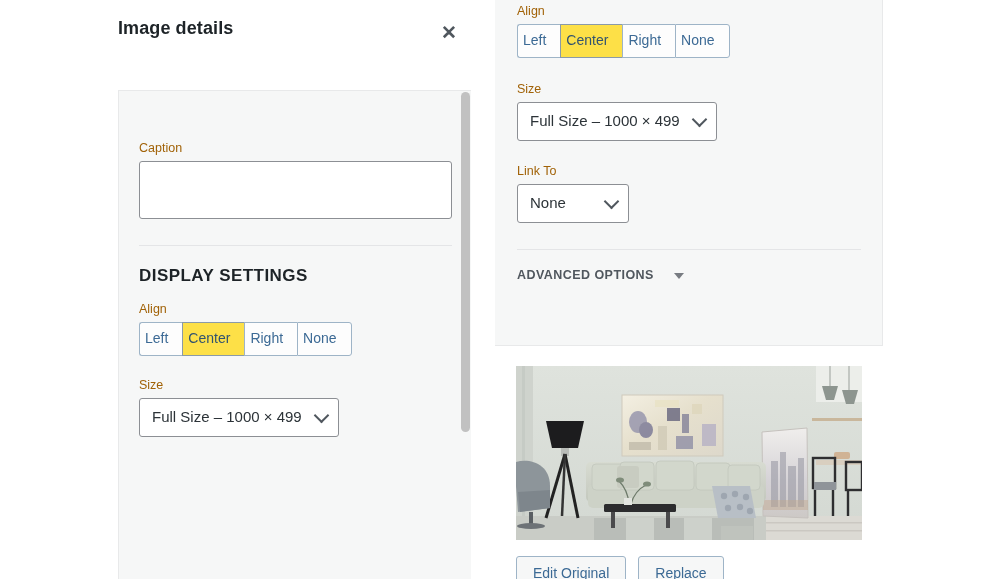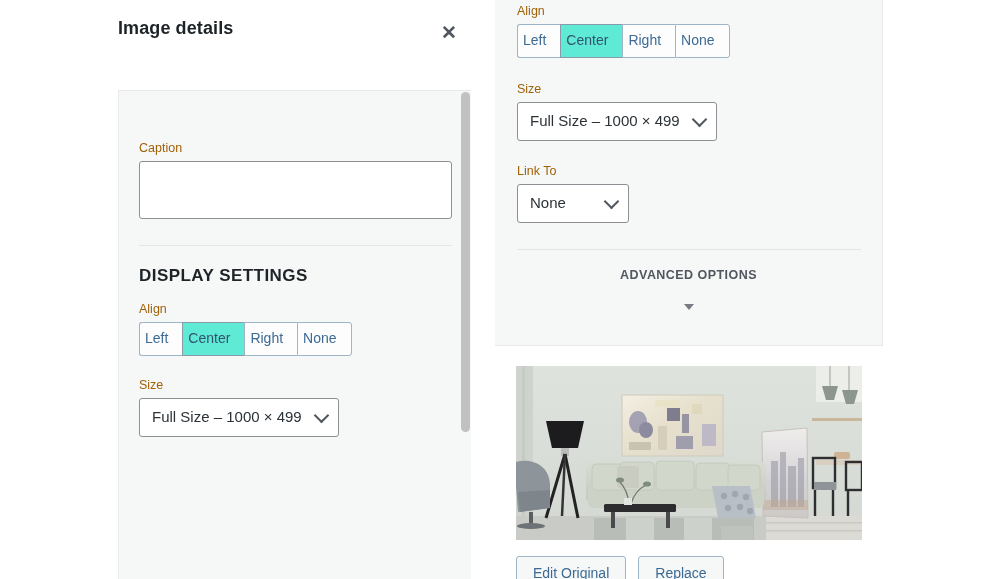--- a/index.html
+++ b/index.html
@@ -71,21 +71,21 @@
     font-size: 14px; color: #3c6a95;
     background: #fdfdfd;
     border: 1px solid #9eb4c7;
     border-right: none;
     padding: 7px 14px 8px 5px;
     cursor: pointer; line-height: 1.2;
   }
   .seg-btn:first-child { border-radius: 3px 0 0 3px; }
   .seg-btn:last-child { border-right: 1px solid #9eb4c7; border-radius: 0 3px 3px 0; }
   .seg-btn.selected {
-    background: #5eead4; color: #32536f;
+    background: #fde047; color: #32536f;
     border-color: #8a9aa8;
   }
 
   
   .select-wrap { position: relative; display: inline-block; }
   .select-box {
     background: #fff; border: 1px solid #8c8f94; border-radius: 3px;
     font-size: 15px; color: #2c3338;
     padding: 9px 36px 10px 12px;
     line-height: 1.2; cursor: pointer; white-space: nowrap;
@@ -113,21 +113,21 @@
     position: absolute; left: 495px; top: 0;
     width: 388px; height: 346px;
     background: #f6f7f7;
     border-right: 1px solid #e8e9ea;
     border-bottom: 1px solid #e8e9ea;
   }
   .right-inner { padding: 0 22px; }
   .adv-options {
     margin-top: 18px; font-size: 12.5px; font-weight: bold;
     color: #50575e; letter-spacing: .45px;
-    display: flex; align-items: center; gap: 20px; cursor: pointer; flex-direction: column;
+    display: flex; align-items: center; gap: 20px; cursor: pointer;
   }
   .caret-down {
     width: 0; height: 0; margin-top: 2px;
     border-left: 5px solid transparent;
     border-right: 5px solid transparent;
     border-top: 6px solid #787c82;
   }
 
   
   .preview {

